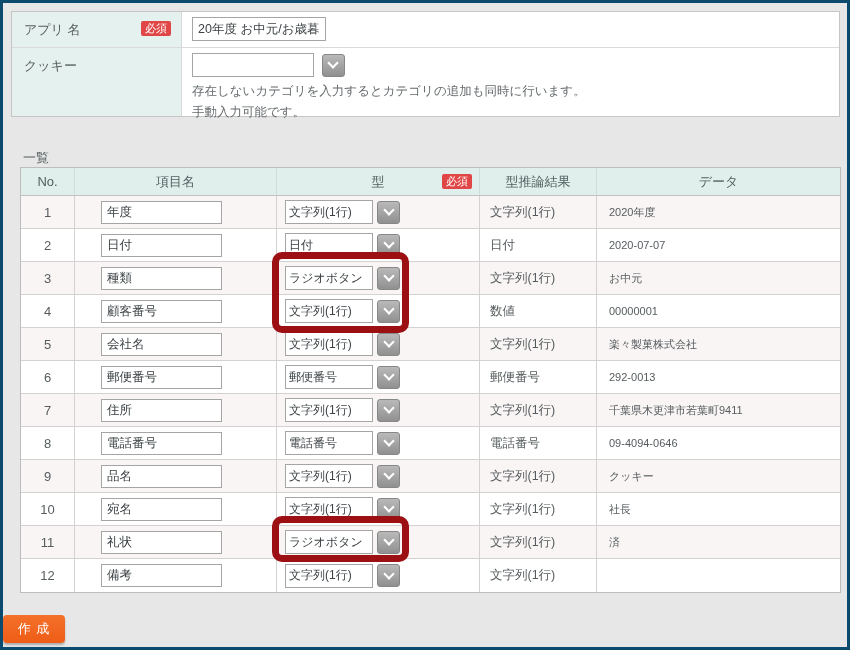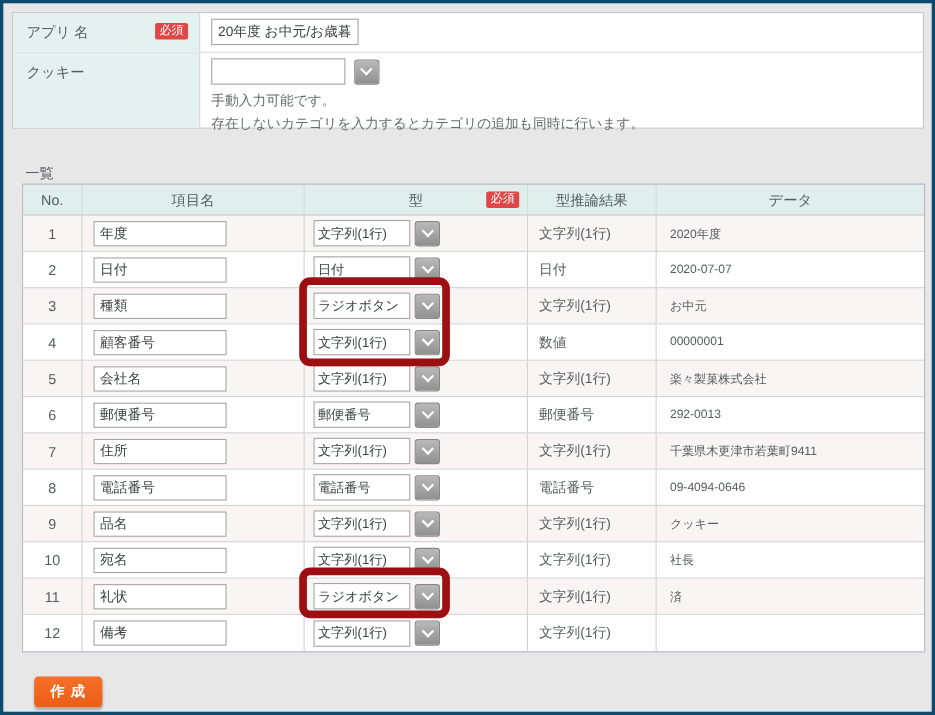--- a/index.html
+++ b/index.html
@@ -62,41 +62,41 @@
   .c-inf  { width: 117px; flex: 0 0 117px; }
   .c-data { flex: 1; }
   .thead .c-type .badge { position: absolute; right: 7px; top: 6px; }
   .trow { display: flex; height: 33px; border-bottom: 1px solid #d2d2d2; background: #fff; }
   .trow:last-child { border-bottom: none; }
   .trow.odd { background: #f9f5f5; }
   .trow > div { display: flex; align-items: center; border-right: 1px solid #d2d2d2; }
   .trow > div:last-child { border-right: none; }
   .trow .c-no { justify-content: center; color: #565c5e; }
   .trow .c-name { padding-left: 10px; }
-  .trow .c-name input { width: 121px; height: 23px; }
+  .trow .c-name input { width: 121px; height: 23px; margin-left: 16px; }
   .trow .c-type { padding-left: 8px; }
   .sel { display: flex; align-items: center; cursor: pointer; }
   .sel-field {
     width: 88px; height: 24px; border: 1px solid #a5a5a5; background: #fff;
     display: flex; align-items: center; padding: 0 3px; font-size: 12px; color: #3c4245;
     white-space: nowrap; overflow: hidden;
   }
   .trow .c-inf  { padding-left: 10px; font-size: 12.5px; }
   .trow .c-data { padding-left: 12px; font-size: 11px; }
   
   .hlbox {
     position: absolute; border: 7px solid #9c0f12; border-radius: 10px;
     pointer-events: none; background: transparent;
   }
   .hlbox-a { left: 269px; top: 249px; width: 137px; height: 81px; }
   .hlbox-b { left: 269px; top: 513px; width: 137px; height: 46px; }
   
   .create-btn {
-    position: absolute; left: 28px; top: 612px; width: 62px; height: 28px;
-    background: linear-gradient(#f4702a, #ee5d17); color: #fff; font-size: 13px; font-weight: bold;
+    position: absolute; left: 0; top: 612px; width: 62px; height: 28px;
+    background: linear-gradient(#f4702a, #ee5d17); color: #fff; font-size: 13px; font-weight: normal;
     border: none; border-radius: 4px; letter-spacing: 1px; cursor: pointer;
     box-shadow: 0 2px 2px rgba(0,0,0,0.25); font-family: inherit;
   }
 </style>
 </head>
 <body>
 
 <div class="page">
 
   <div class="topform">
@@ -114,22 +114,22 @@
         <span>クッキー</span>
       </div>
       <div class="fcontent">
         <div>
           <input class="txt cat-input" type="text" value="" style="">
           <span class="gbtn">
             <i class="chev"></i>
           </span>
         </div>
         <div class="help">
+          <div>存在しないカテゴリを入力するとカテゴリの追加も同時に行います。</div>
           <div>手動入力可能です。</div>
-          <div>存在しないカテゴリを入力するとカテゴリの追加も同時に行います。</div>
         </div>
       </div>
     </div>
   </div>
 
   <div class="list-label">一覧</div>
 
   <div class="tbl">
     <div class="thead">
       <div class="c-no">No.</div>

